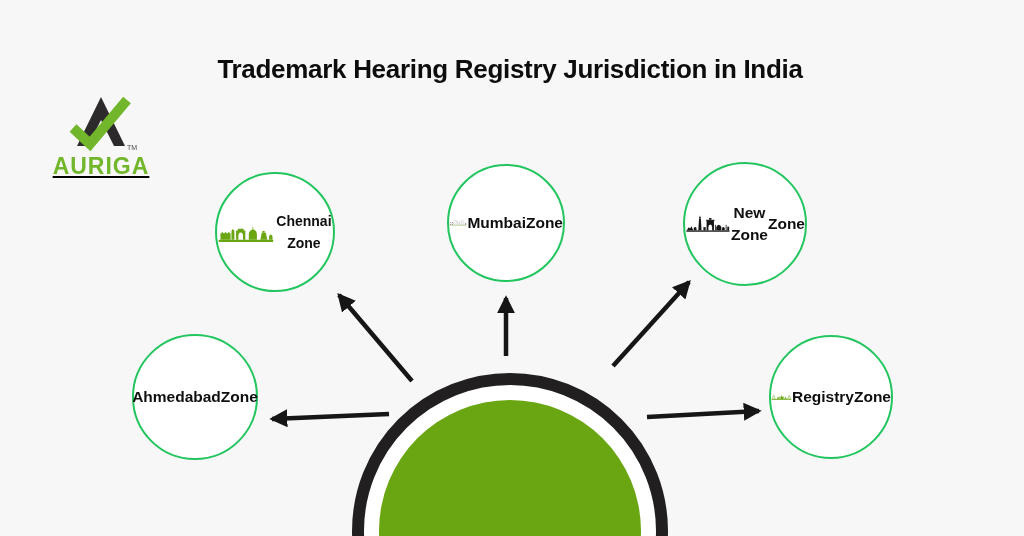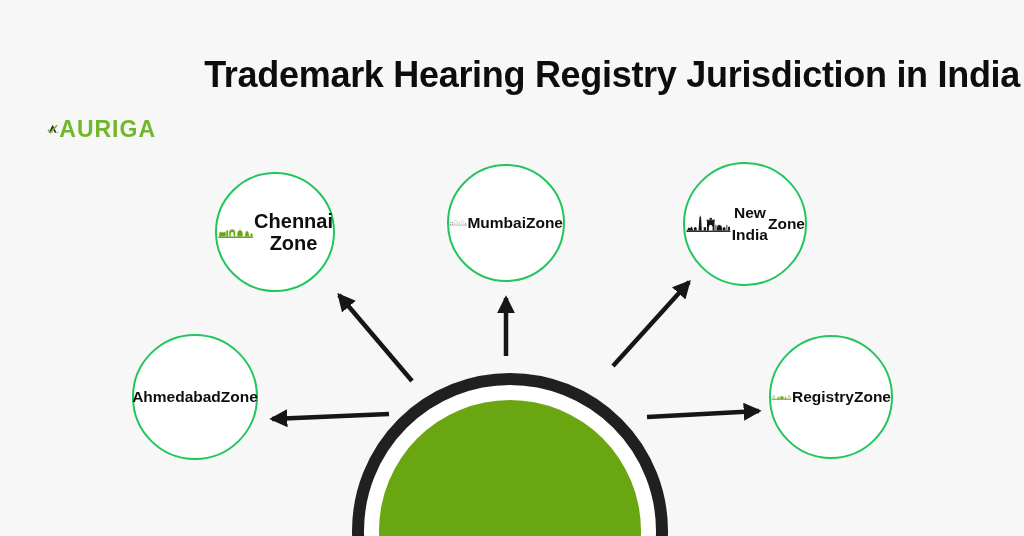--- a/index.html
+++ b/index.html
@@ -1,39 +1,39 @@
 <!DOCTYPE html>
 <html><head>
 <meta charset="utf-8">
 <style>
   html,body{margin:0;padding:0;}
   .canvas{
     position:relative;width:1024px;height:536px;overflow:hidden;
     background:#F7F7F7;font-family:"Liberation Sans",sans-serif;
   }
   .page-title{
-    position:absolute;top:54px;left:0;width:1020px;text-align:right;
-    font-size:36px;font-weight:800;letter-spacing:-0.3px;color:#0d0d0d;
+    position:absolute;top:54px;left:0;width:1020px;text-align:center;
+    font-size:26px;font-weight:800;letter-spacing:-0.3px;color:#0d0d0d;
   }
   
-  .logo{position:absolute;left:46px;top:100px;width:110px;display:flex;flex-direction:row;align-items:center;}
+  .logo{position:absolute;left:46px;top:94px;width:110px;display:flex;flex-direction:column;align-items:center;text-decoration:underline;}
   .logo-word{font-size:23px;font-weight:800;color:#72B62C;letter-spacing:1px;margin-top:1px;}
   
   .zone{
     position:absolute;background:#ffffff;border:2px solid #22c55e;border-radius:50%;
     display:flex;flex-direction:row;align-items:center;justify-content:center;text-align:center;
     box-sizing:border-box;
   }
   .zone-chennai{left:215px;top:172px;width:120px;height:120px;}
   .zone-mumbai{left:447px;top:164px;width:118px;height:118px;}
   .zone-newdelhi{left:683px;top:162px;width:124px;height:124px;}
   .zone-ahmedabad{left:132px;top:334px;width:126px;height:126px;}
   .zone-kolkata{left:769px;top:335px;width:124px;height:124px;}
   .zone .label{font-weight:700;color:#0f0f0f;font-size:15.5px;line-height:22px;}
-  .zone-chennai .label{font-size:20px;}
+  .zone-chennai .label{font-size:14px;}
   .zone svg{display:block;margin-bottom:2px;}
   
   .center-motif{
     position:absolute;left:352px;top:373px;width:316px;height:316px;border-radius:50%;
     background:#ffffff;border:12px solid #221F20;box-sizing:border-box;
   }
   .center-motif .inner-green{
     position:absolute;left:15px;top:15px;width:262px;height:262px;border-radius:50%;
     background:#69A612;
   }
@@ -118,21 +118,21 @@
       <rect x="46" y="13" width="18" height="2.5"></rect>
       <rect x="47" y="15.5" width="16" height="20.5"></rect>
       <rect x="52.5" y="9" width="5" height="4"></rect>
       <path d="M51 36 v-7 a4 5.5 0 0 1 8 0 v7 Z" fill="#ffffff"></path>
       <rect x="65.2" y="24" width="1.8" height="12"></rect>
       <path d="M68 36 v-6 q0 -5 5.5 -6 q5.5 1 5.5 6 v6 Z"></path>
       <path d="M80.5 36 v-4 q0 -3 3 -3.5 q3 .5 3 3.5 v4 Z"></path>
       <rect x="88.6" y="24" width="1.8" height="12"></rect>
       <rect x="92" y="28" width="4" height="8"></rect>
     </svg>
-    <div class="label">New India</div>
+    <div class="label">New Zone</div>
     <div class="label">Zone</div>
   </div>
 
   <div class="zone zone-ahmedabad">
     <svg width="102" height="38" viewBox="0 0 100 40">
       <rect x="3" y="36" width="94" height="2" fill="#c9c9c9"></rect>
       <circle cx="9" cy="30" r="4.2" fill="#3d3d3d"></circle>
       <rect x="8.2" y="32" width="1.6" height="4" fill="#3d3d3d"></rect>
       <rect x="15" y="17" width="7" height="19" fill="#b5b5b5"></rect>
       <rect x="23" y="27" width="7" height="9" fill="#555555"></rect>

